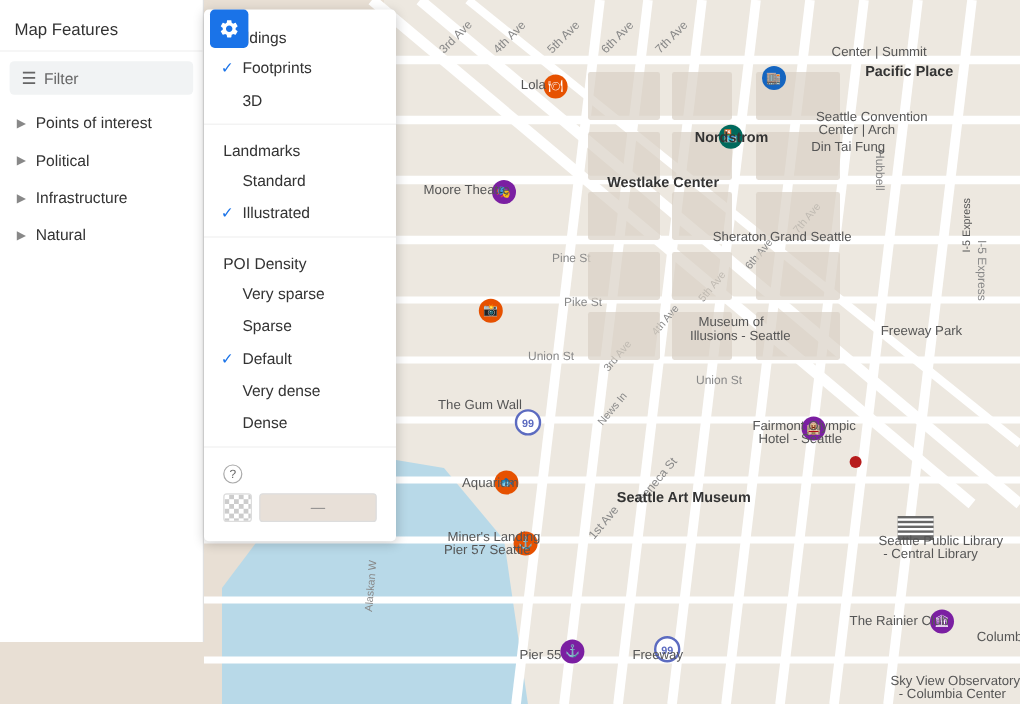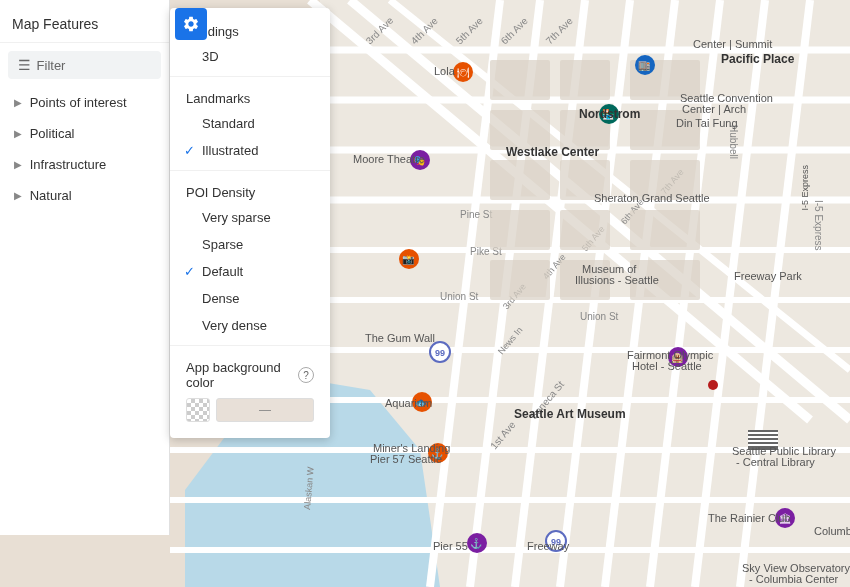--- a/index.html
+++ b/index.html
@@ -395,20 +395,23 @@
 <div id="gear-btn">
   <svg viewBox="0 0 24 24" xmlns="http://www.w3.org/2000/svg">
     <path d="M19.14,12.94c0.04-0.3,0.06-0.61,0.06-0.94c0-0.32-0.02-0.64-0.07-0.94l2.03-1.58c0.18-0.14,0.23-0.41,0.12-0.61 l-1.92-3.32c-0.12-0.22-0.37-0.29-0.59-0.22l-2.39,0.96c-0.5-0.38-1.03-0.7-1.62-0.94L14.4,2.81c-0.04-0.24-0.24-0.41-0.48-0.41 h-3.84c-0.24,0-0.43,0.17-0.47,0.41L9.25,5.35C8.66,5.59,8.12,5.92,7.63,6.29L5.24,5.33c-0.22-0.08-0.47,0-0.59,0.22L2.74,8.87 C2.62,9.08,2.66,9.34,2.86,9.48l2.03,1.58C4.84,11.36,4.8,11.69,4.8,12s0.02,0.64,0.07,0.94l-2.03,1.58 c-0.18,0.14-0.23,0.41-0.12,0.61l1.92,3.32c0.12,0.22,0.37,0.29,0.59,0.22l2.39-0.96c0.5,0.38,1.03,0.7,1.62,0.94l0.36,2.54 c0.05,0.24,0.24,0.41,0.48,0.41h3.84c0.24,0,0.44-0.17,0.47-0.41l0.36-2.54c0.59-0.24,1.13-0.56,1.62-0.94l2.39,0.96 c0.22,0.08,0.47,0,0.59-0.22l1.92-3.32c0.12-0.22,0.07-0.47-0.12-0.61L19.14,12.94z M12,15.6c-1.98,0-3.6-1.62-3.6-3.6 s1.62-3.6,3.6-3.6s3.6,1.62,3.6,3.6S13.98,15.6,12,15.6z"></path>
   </svg>
 </div>
 
 <div id="dropdown-panel">
 
   <div class="dropdown-section-label">Buildings</div>
 
+  <div class="dropdown-item checked">
+    <span>Footprints</span>
+  </div>
   <div class="dropdown-item">
     <span>3D</span>
   </div>
 
   <div class="dropdown-divider"></div>
 
   <div class="dropdown-section-label">Landmarks</div>
 
   <div class="dropdown-item dropdown-item-indent">
     <span>Standard</span>
@@ -424,30 +427,29 @@
   <div class="dropdown-item dropdown-item-indent">
     <span>Very sparse</span>
   </div>
   <div class="dropdown-item dropdown-item-indent">
     <span>Sparse</span>
   </div>
   <div class="dropdown-item checked dropdown-item-indent">
     <span>Default</span>
   </div>
   <div class="dropdown-item dropdown-item-indent">
+    <span>Very dense</span>
+  </div>
+  <div class="dropdown-item dropdown-item-indent">
     <span>Dense</span>
   </div>
-  <div class="dropdown-item dropdown-item-indent">
-    <span>Very dense</span>
-  </div>
 
   <div class="dropdown-divider"></div>
 
   <div class="bg-color-row">
-    <span>App background color</span>
     <div class="info-icon">?</div>
   </div>
   <div class="color-swatch-container">
     <div class="checker-swatch"></div>
     <div class="color-box">
       <span>—</span>
     </div>
   </div>
 
 </div>

